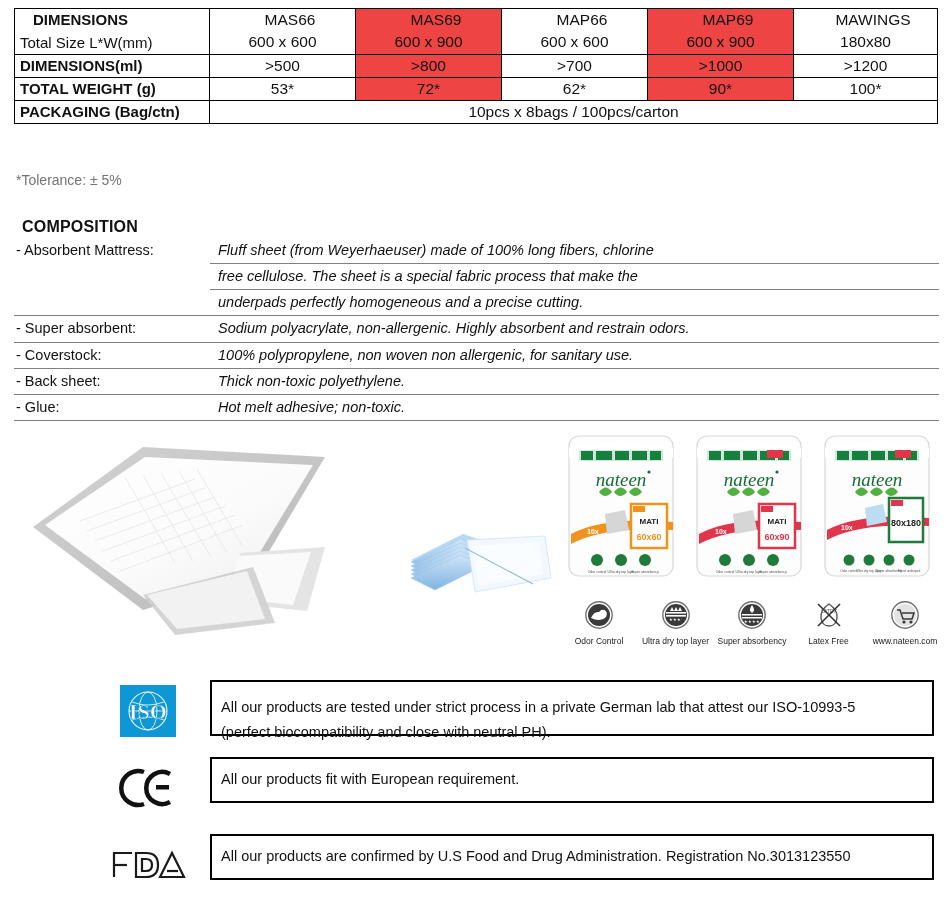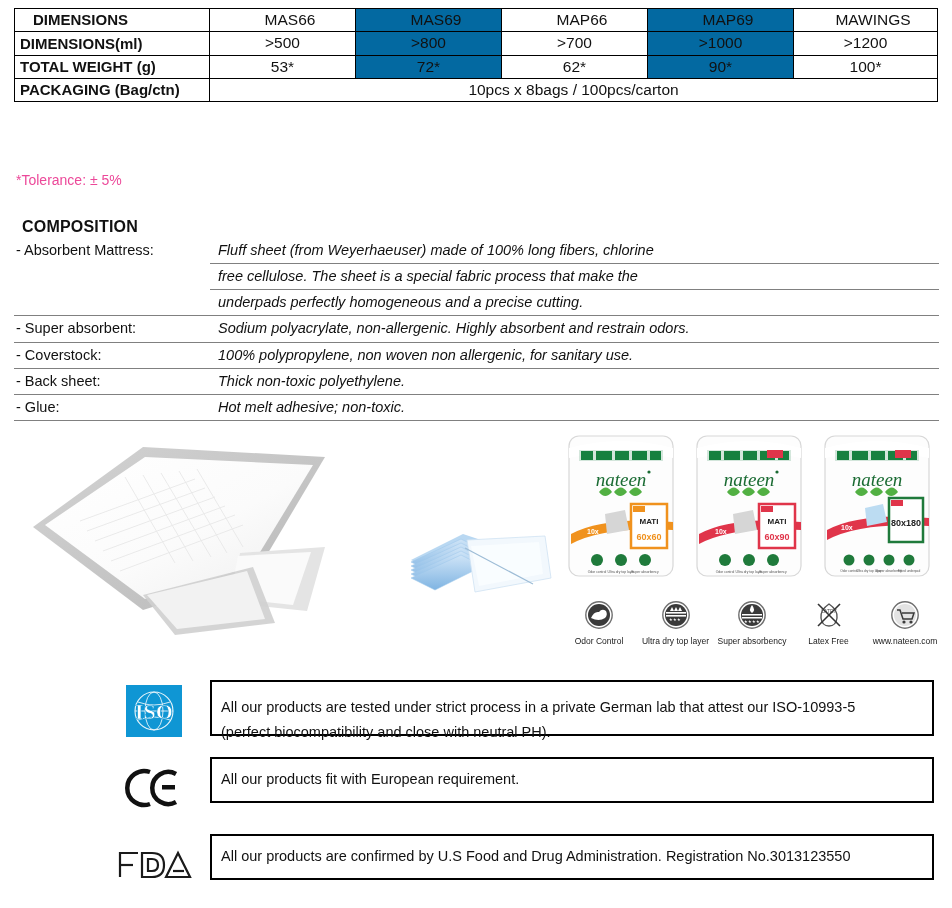--- a/index.html
+++ b/index.html
@@ -33,26 +33,26 @@
     font-weight: normal;
   }
   table.spec .lbl {
     text-align: left;
     padding-left: 5px;
     font-weight: bold;
     font-size: 15px;
   }
   table.spec .lbl.thin { font-weight: normal; }
   table.spec .hdr { font-weight: bold; font-size: 16px; }
-  table.spec .shade { background: #0369a1; }
+  table.spec .shade { background: #ef4444; }
   table.spec .noborder-bottom { border-bottom: none; padding-left: 18px; }
   table.spec .noborder-top { border-top: none; }
   .tolerance {
     position: absolute; left: 16px; top: 172px;
-    font-size: 14px; color: #ec4899;
+    font-size: 14px; color: #737373;
   }
 
   
   .comp-title {
     position: absolute; left: 22px; top: 218px;
     font-size: 16px; font-weight: bold; letter-spacing: .2px;
   }
   .comp-wrap { position: absolute; left: 14px; top: 238px; width: 925px; }
   table.comp { width: 100%; border-collapse: collapse; table-layout: fixed; }
   table.comp td {
@@ -93,21 +93,21 @@
   .feature .fic { display: block; margin: 0 auto 3px auto; }
   .feature .flabel {
     font-size: 8.5px; color: #1a1a1a; line-height: 1.1; display: block;
     font-family: "Liberation Sans", sans-serif;
   }
 
   
   .certs { position: absolute; left: 0; top: 680px; width: 952px; }
   .cert-row { position: relative; height: 66px; margin-bottom: 11px; }
   .cert-logo {
-    position: absolute; left: 104px; top: 0; width: 100px; height: 62px;
+    position: absolute; left: 98px; top: 0; width: 100px; height: 62px;
     display: flex; align-items: center; justify-content: center;
   }
   .cert-box {
     position: absolute; left: 210px; top: 0; width: 724px;
     border: 2px solid #000;
     padding: 13px 9px;
     font-size: 14.5px; line-height: 1.75;
     background: #fff;
   }
   .cert-box.tall { height: 56px; }
@@ -134,20 +134,28 @@
       <col style="width:144px">
     </colgroup>
     <tbody>
       <tr>
         <td class="lbl noborder-bottom">DIMENSIONS</td>
         <td class="noborder-bottom">MAS66</td>
         <td class="shade noborder-bottom">MAS69</td>
         <td class="noborder-bottom">MAP66</td>
         <td class="shade noborder-bottom">MAP69</td>
         <td class="noborder-bottom">MAWINGS</td>
+      </tr>
+      <tr>
+        <td class="lbl thin noborder-top">Total Size L*W(mm)</td>
+        <td class="noborder-top">600 x 600</td>
+        <td class="shade noborder-top">600 x 900</td>
+        <td class="noborder-top">600 x 600</td>
+        <td class="shade noborder-top">600 x 900</td>
+        <td class="noborder-top">180x80</td>
       </tr>
       <tr>
         <td class="lbl">DIMENSIONS(ml)</td>
         <td>&gt;500</td>
         <td class="shade">&gt;800</td>
         <td>&gt;700</td>
         <td class="shade">&gt;1000</td>
         <td>&gt;1200</td>
       </tr>
       <tr>

